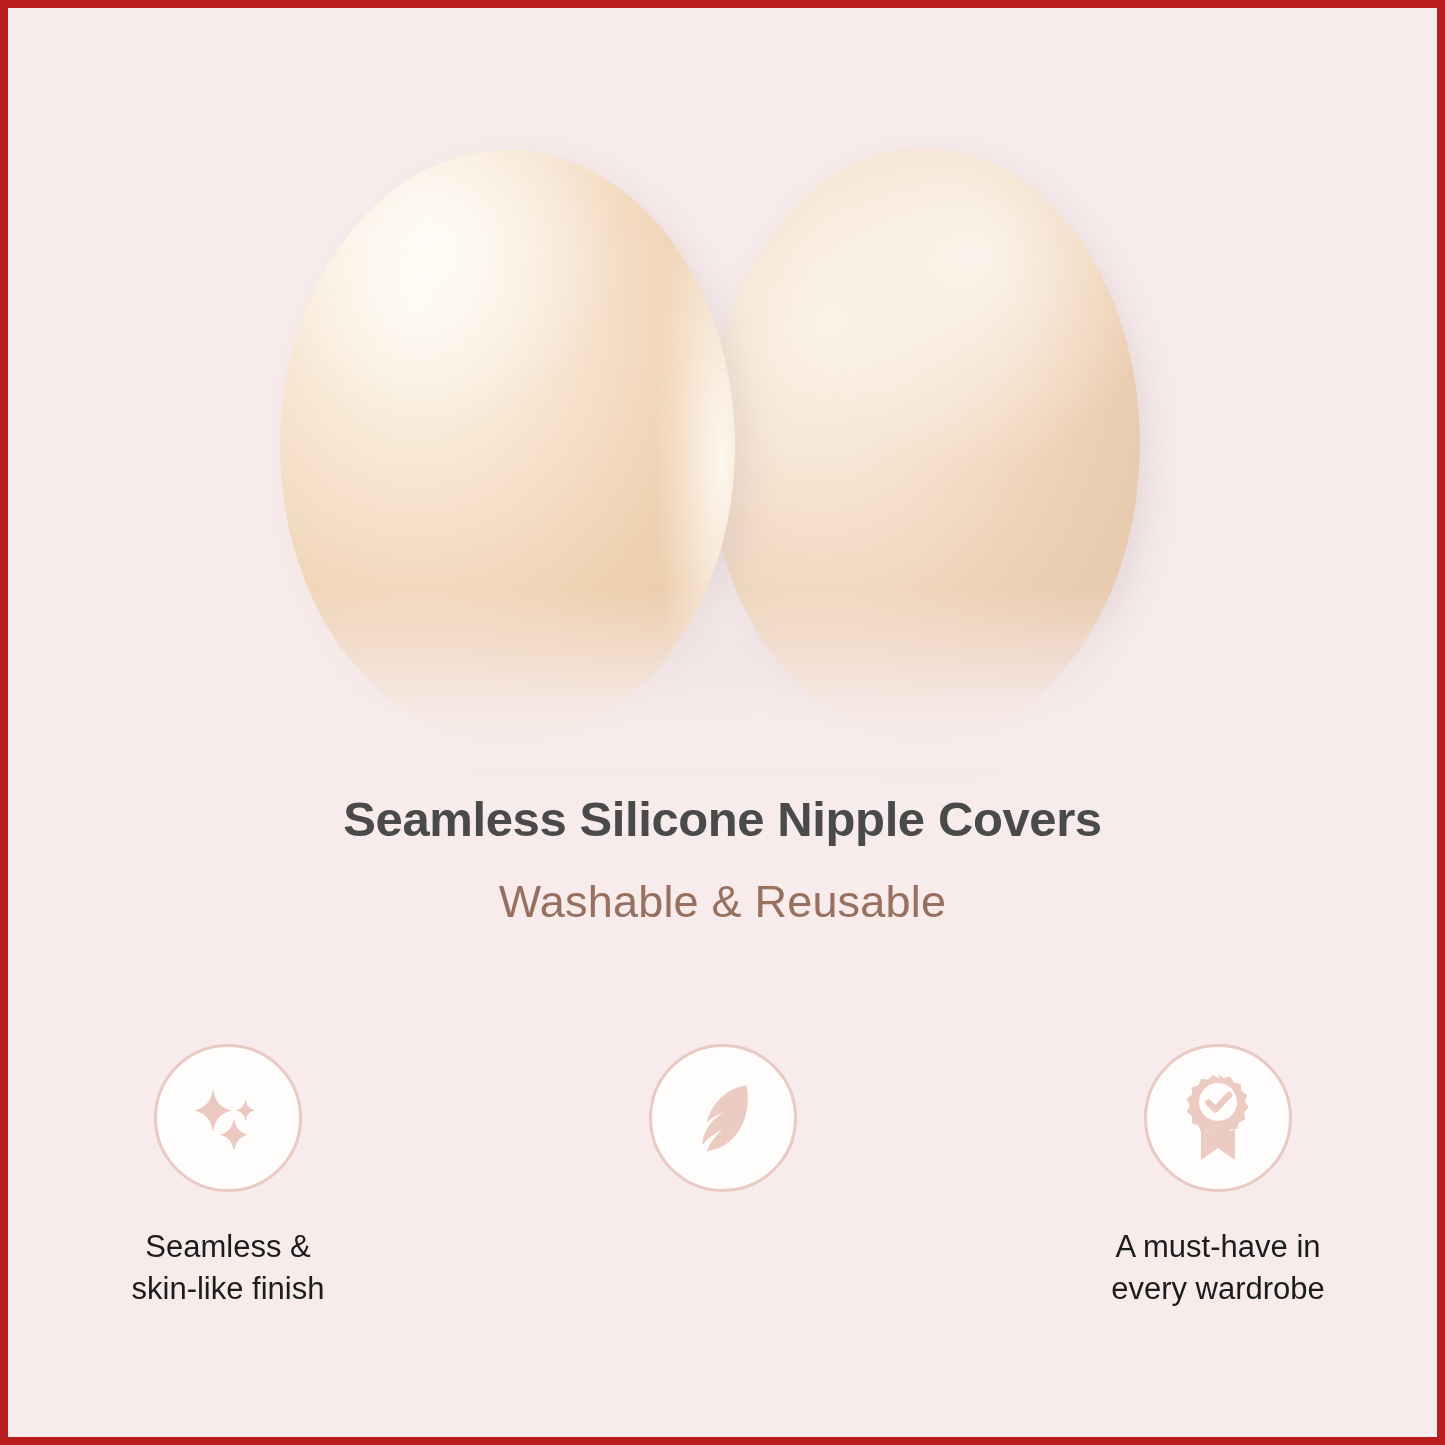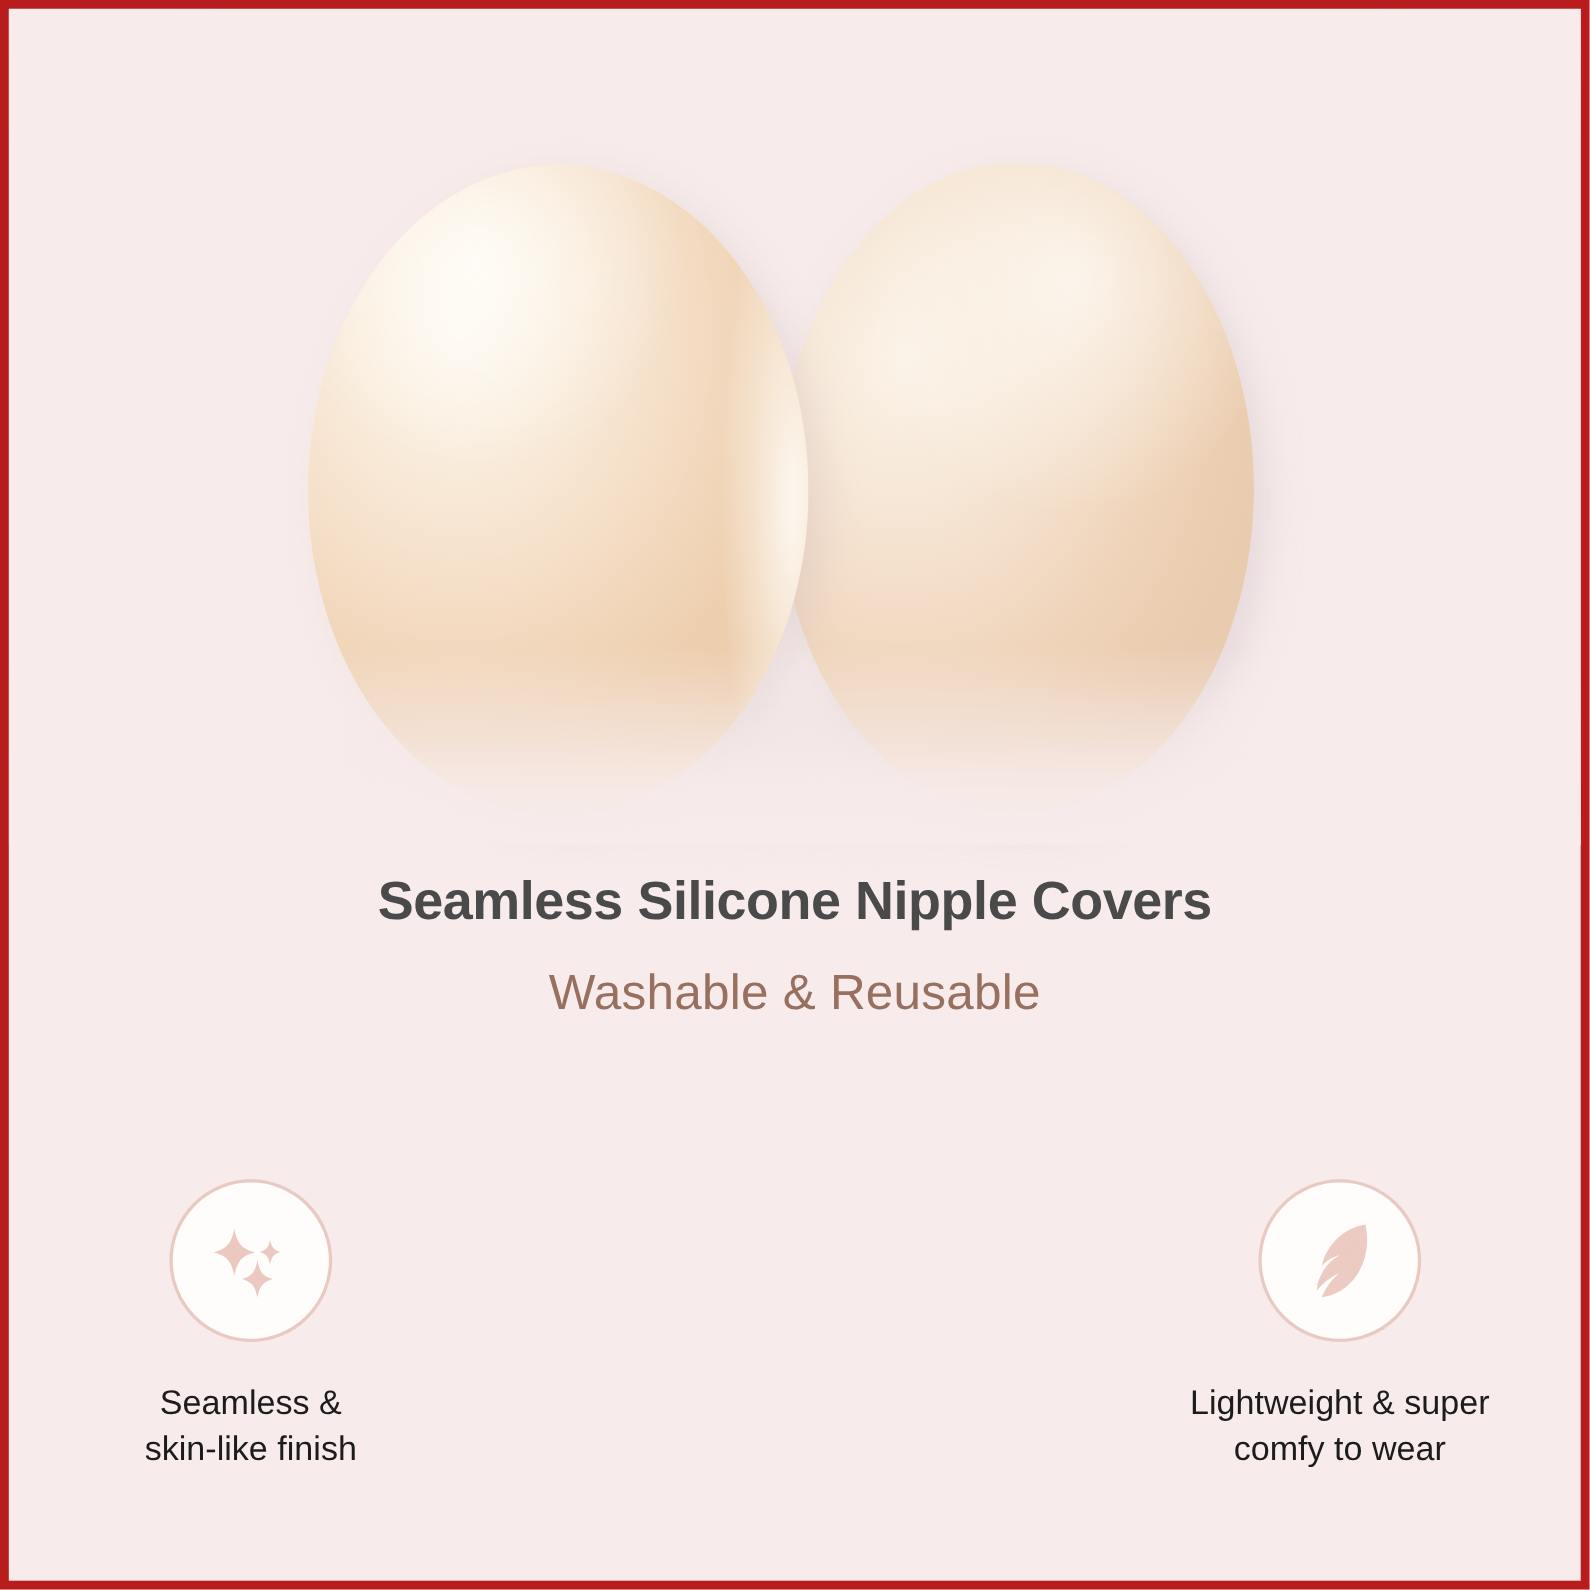--- a/index.html
+++ b/index.html
@@ -160,21 +160,21 @@
     font-weight: normal;
     color: #97705f;
     line-height: 1.1;
     letter-spacing: 0.2px;
   }
 
   
   .features {
     position: absolute;
     left: 70px;
-    top: 1064px;
+    top: 1036px;
     width: 1290px;
     display: flex;
     justify-content: space-between;
     align-items: flex-start;
   }
   .feature {
     width: 300px;
     display: flex;
     flex-direction: column;
     align-items: center;
@@ -240,20 +240,34 @@
 
     <div class="feature">
       <div class="feature-badge">
         <span>
           <svg width="88" height="88" viewBox="0 0 88 88" fill="none">
             <path d="M67.5 11.5 C70.5 27 68.5 43 60 56.5 C52.5 68.5 41 75.5 27.5 77.5 C31 69 36.5 61.5 43.5 55.5 C35.5 59 28.5 64.5 23 71.5 C23.5 63.5 26.5 56 31.5 49.5 C35 45 39.5 41.5 44.5 39 C38 40.5 32 44 27.5 49 C30 38 36 28.5 44.5 21.5 C51 16 59 12.5 67.5 11.5 Z" fill="#eccbc3"></path>
             <path d="M67.5 11.5 C61 27 51.5 41 39.5 52.5 C32 59.5 23.5 65.5 14 69.5 C22.5 66 30.5 61 37.5 54.5 C49.5 43.5 60 28.5 67.5 11.5 Z" fill="#e4bdb3"></path>
           </svg>
         </span>
       </div>
-      <div class="feature-caption">Lightweight &amp; super
-comfy  to wear</div>
-    </div>
-
+    </div>
+
+    <div class="feature">
+      <div class="feature-badge">
+        <span>
+          <svg width="84" height="92" viewBox="0 0 84 92" fill="none">
+
+            <path d="M25 57 L25 88 L42 76 L59 88 L59 57 C53 61 47 60 42 57.5 C37 60 31 61 25 57 Z" fill="#eccbc3"></path>
+
+            <path d="M42 2 l5.6 4.1 6.8 -1.6 3.4 6.1 6.9 1.5 0.6 7 5.9 3.8 -2.4 6.6 4 5.8 -4.8 5.1 1.3 6.9 -6.3 3 -1.8 6.8 -7 0.5 -4.4 5.5 -6.5 -2.7 -6.2 3.3 -5.2 -4.7 -6.9 1 -2.6 -6.5 -6.6 -2.3 0.3 -7 -5.4 -4.5 3.1 -6.3 -3.1 -6.3 5.4 -4.5 -0.3 -7 6.6 -2.3 2.6 -6.5 6.9 1 5.2 -4.7 6.2 3.3 Z" fill="#eccbc3"></path>
+            <circle cx="42" cy="30" r="19" fill="#fffdfc"></circle>
+            <path d="M32.5 30.5 L39.5 37.5 L53 23" stroke="#eccbc3" stroke-width="6.5" stroke-linecap="round" stroke-linejoin="round" fill="none"></path>
+          </svg>
+        </span>
+      </div>
+      <div class="feature-caption">A must-have in
+every wardrobe</div>
+    </div>
 
 
   </div>
 </div>
 
 </body></html>

